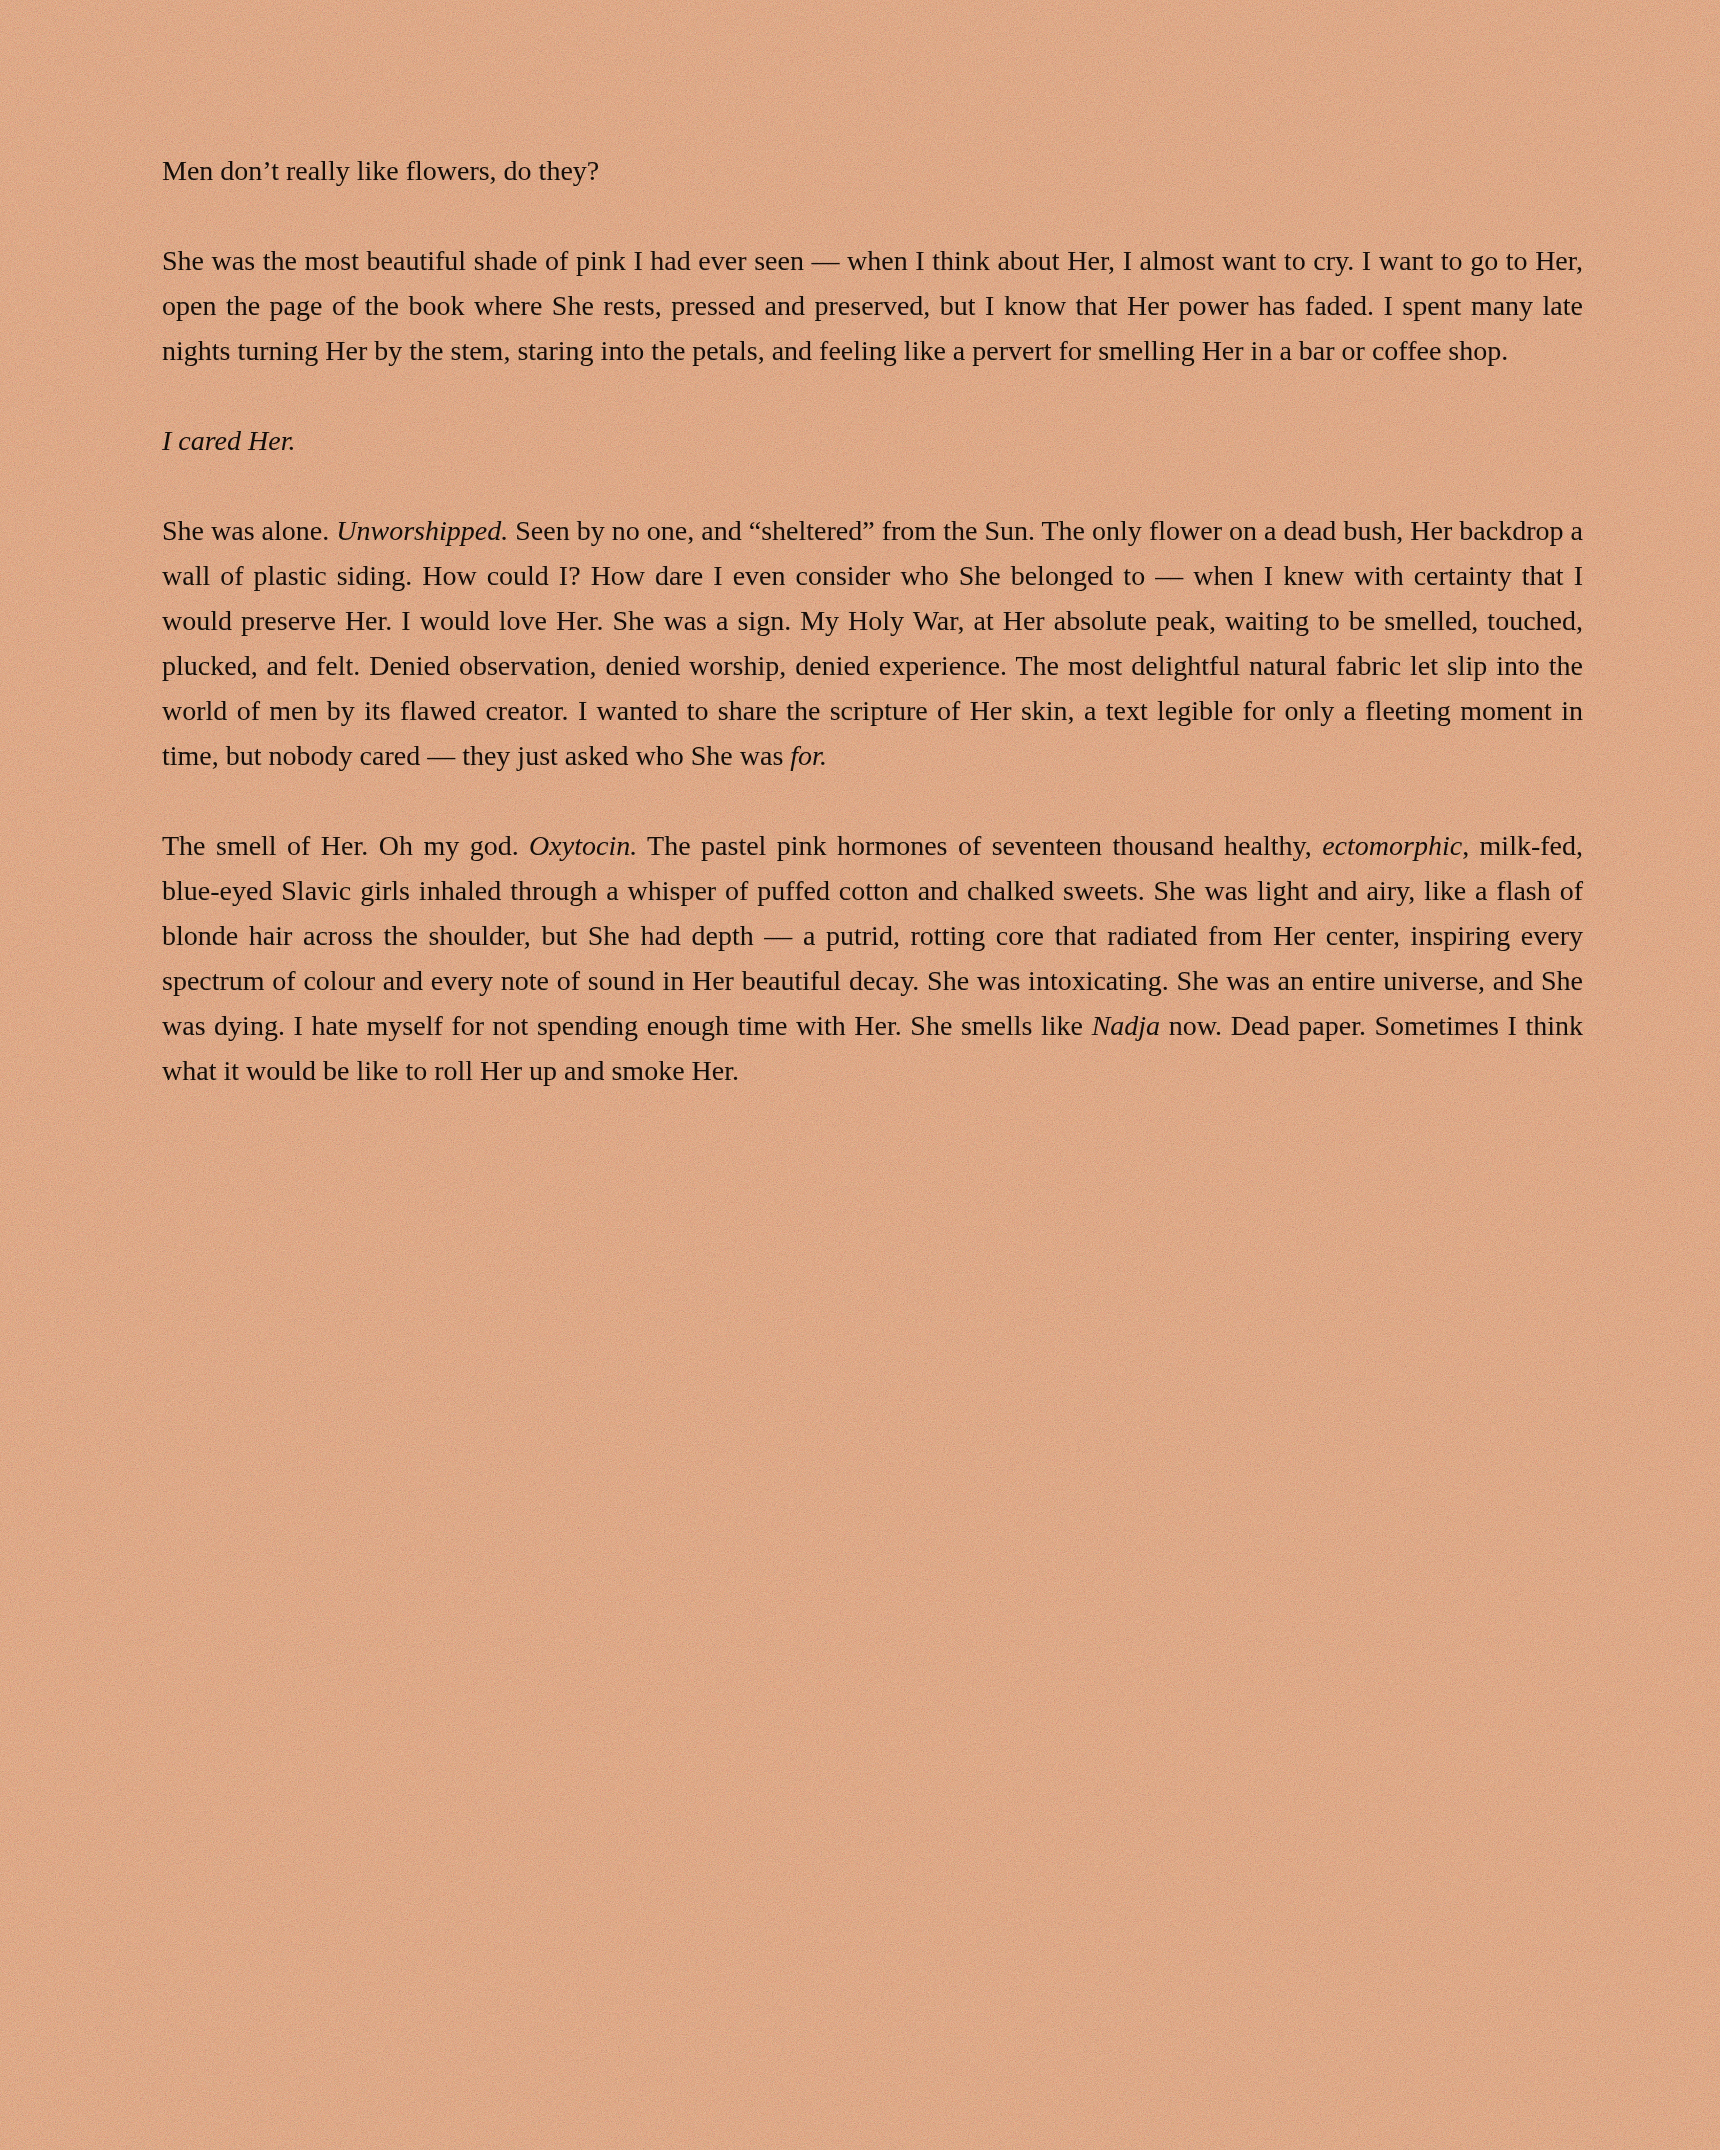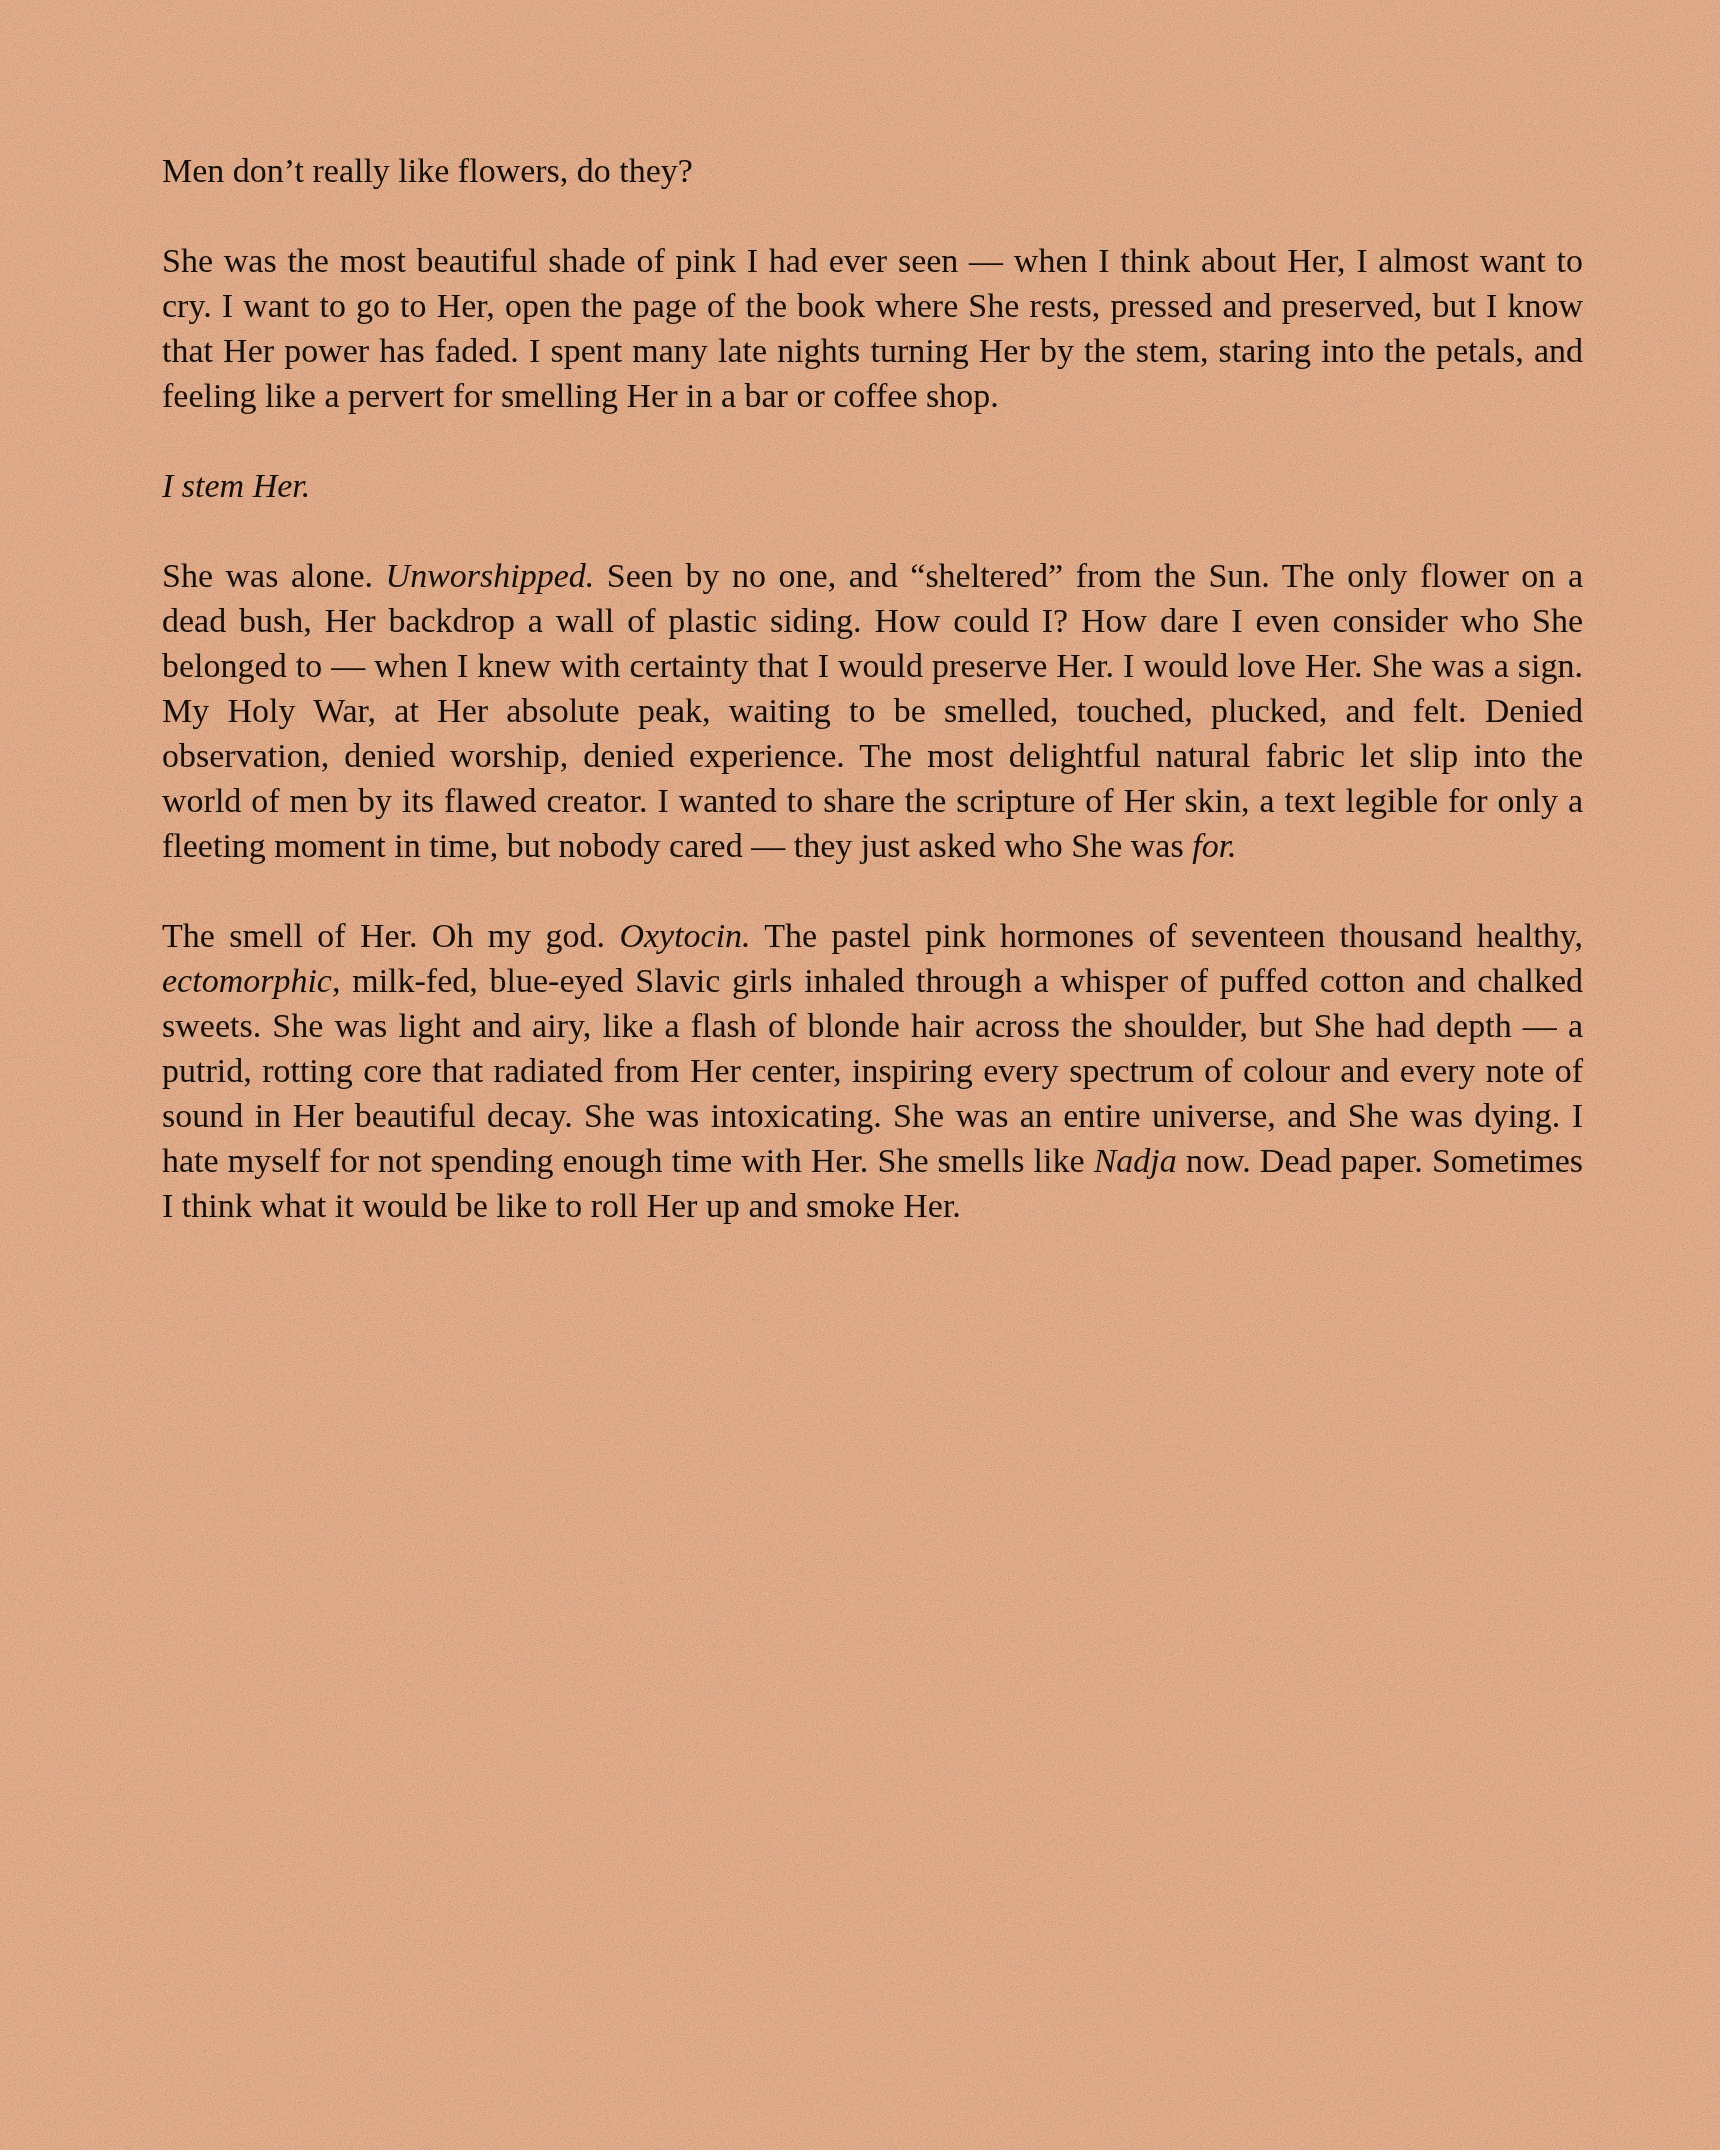--- a/index.html
+++ b/index.html
@@ -38,21 +38,21 @@
     opacity: 0.40;
     mix-blend-mode: screen;
   }
 
   #text-column {
     position: absolute;
     left: 162px;
     top: 148px;
     width: 1421px;
     color: #140d08;
-    font-size: 34px;
+    font-size: 28px;
     line-height: 45px;
     text-align: justify;
     text-justify: inter-word;
     -webkit-font-smoothing: antialiased;
   }
 
   .para {
     margin: 0 0 45px 0;
     text-align: justify;
   }
@@ -98,21 +98,21 @@
 
   <p class="para">
     <span>Men don’t really like flowers, do they?</span>
   </p>
 
   <p class="para">
     <span>She was the most beautiful shade of pink I had ever seen — when I think about Her, I almost want to cry. I want to go to Her, open the page of the book where She rests, pressed and preserved, but I know that Her power has faded. I spent many late nights turning Her by the stem, staring into the petals, and feeling like a pervert for smelling Her in a bar or coffee shop.</span>
   </p>
 
   <p class="para no-justify">
-    <em class="it">I stem Her.</em>
+    <em class="it">I cared Her.</em>
   </p>
 
   <p class="para"><span>She was alone. </span><em class="it">Unworshipped.</em><span> Seen by no one, and “sheltered” from the Sun. The only flower on a dead bush, Her backdrop a wall of plastic siding. How could I? How dare I even consider who She belonged to — when I knew with certainty that I would preserve Her. I would love Her. She was a sign. My Holy War, at Her absolute peak, waiting to be smelled, touched, plucked, and felt. Denied observation, denied worship, denied experience. The most delightful natural fabric let slip into the world of men by its flawed creator. I wanted to share the scripture of Her skin, a text legible for only a fleeting moment in time, but nobody cared — they just asked who She was </span><em class="it">for.</em></p>
 
   <p class="para"><span>The smell of Her. Oh my god. </span><em class="it">Oxytocin.</em><span> The pastel pink hormones of seventeen thousand healthy, </span><em class="it">ectomorphic</em><span>, milk-fed, blue-eyed Slavic girls inhaled through a whisper of puffed cotton and chalked sweets. She was light and airy, like a flash of blonde hair across the shoulder, but She had depth — a putrid, rotting core that radiated from Her center, inspiring every spectrum of colour and every note of sound in Her beautiful decay. She was intoxicating. She was an entire universe, and She was dying. I hate myself for not spending enough time with Her. She smells like </span><em class="it">Nadja</em><span> now. Dead paper. Sometimes I think what it would be like to roll Her up and smoke Her.</span></p>
 
 </div>
 
 
 </body></html>

